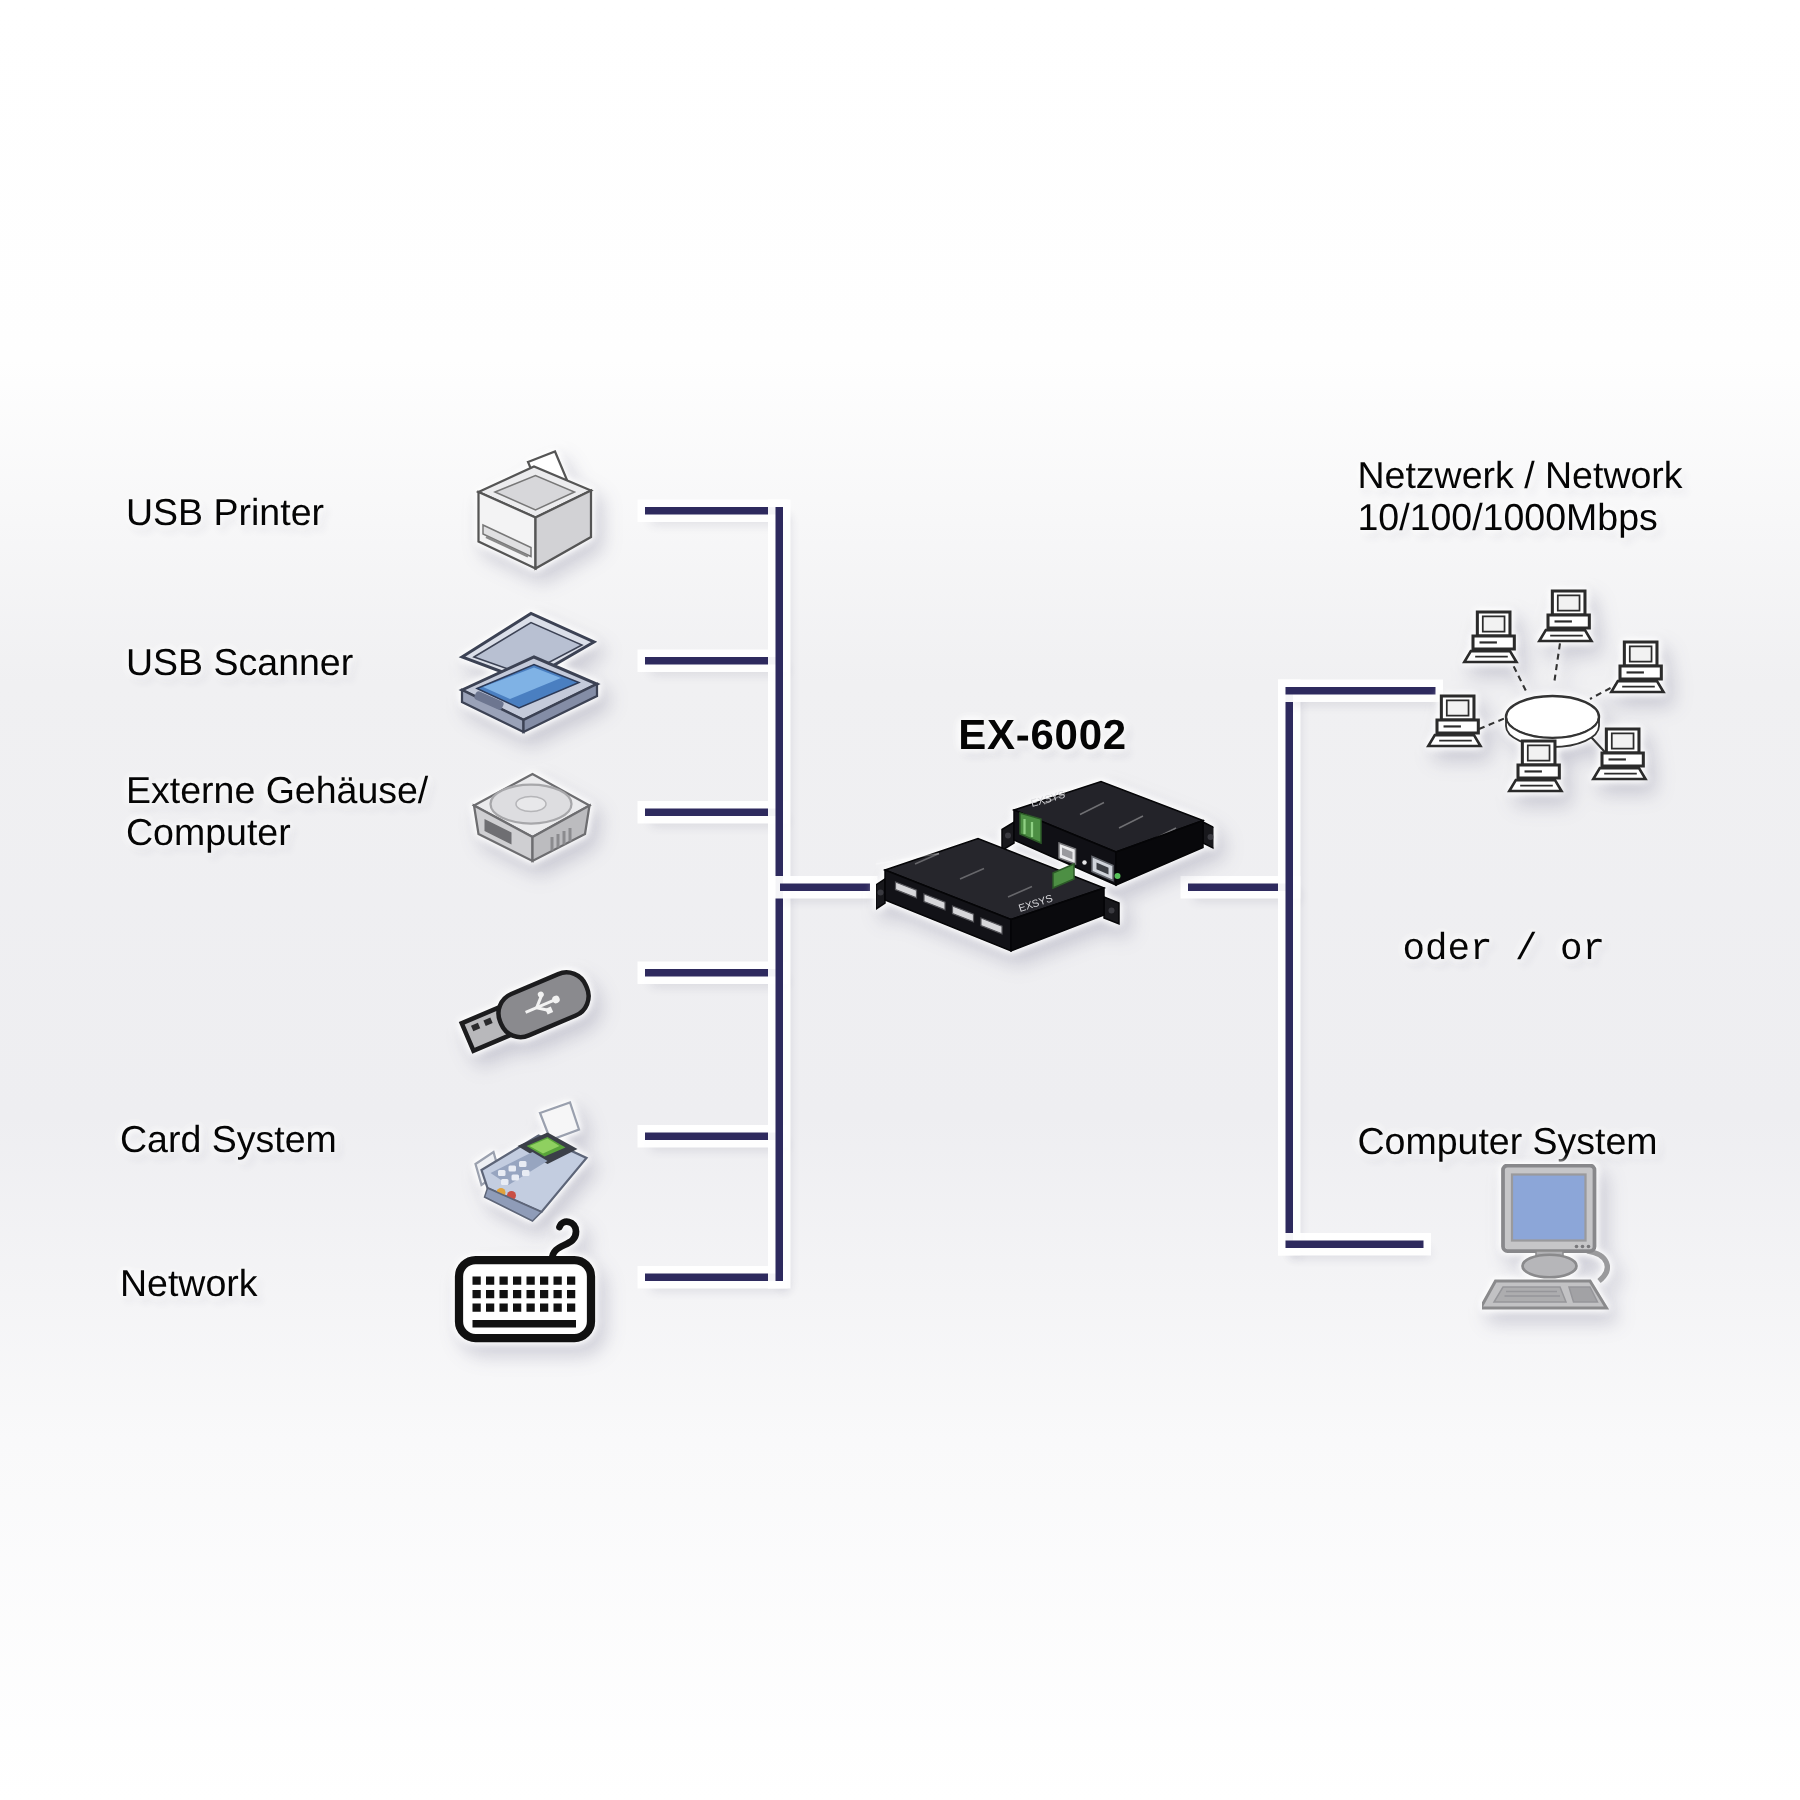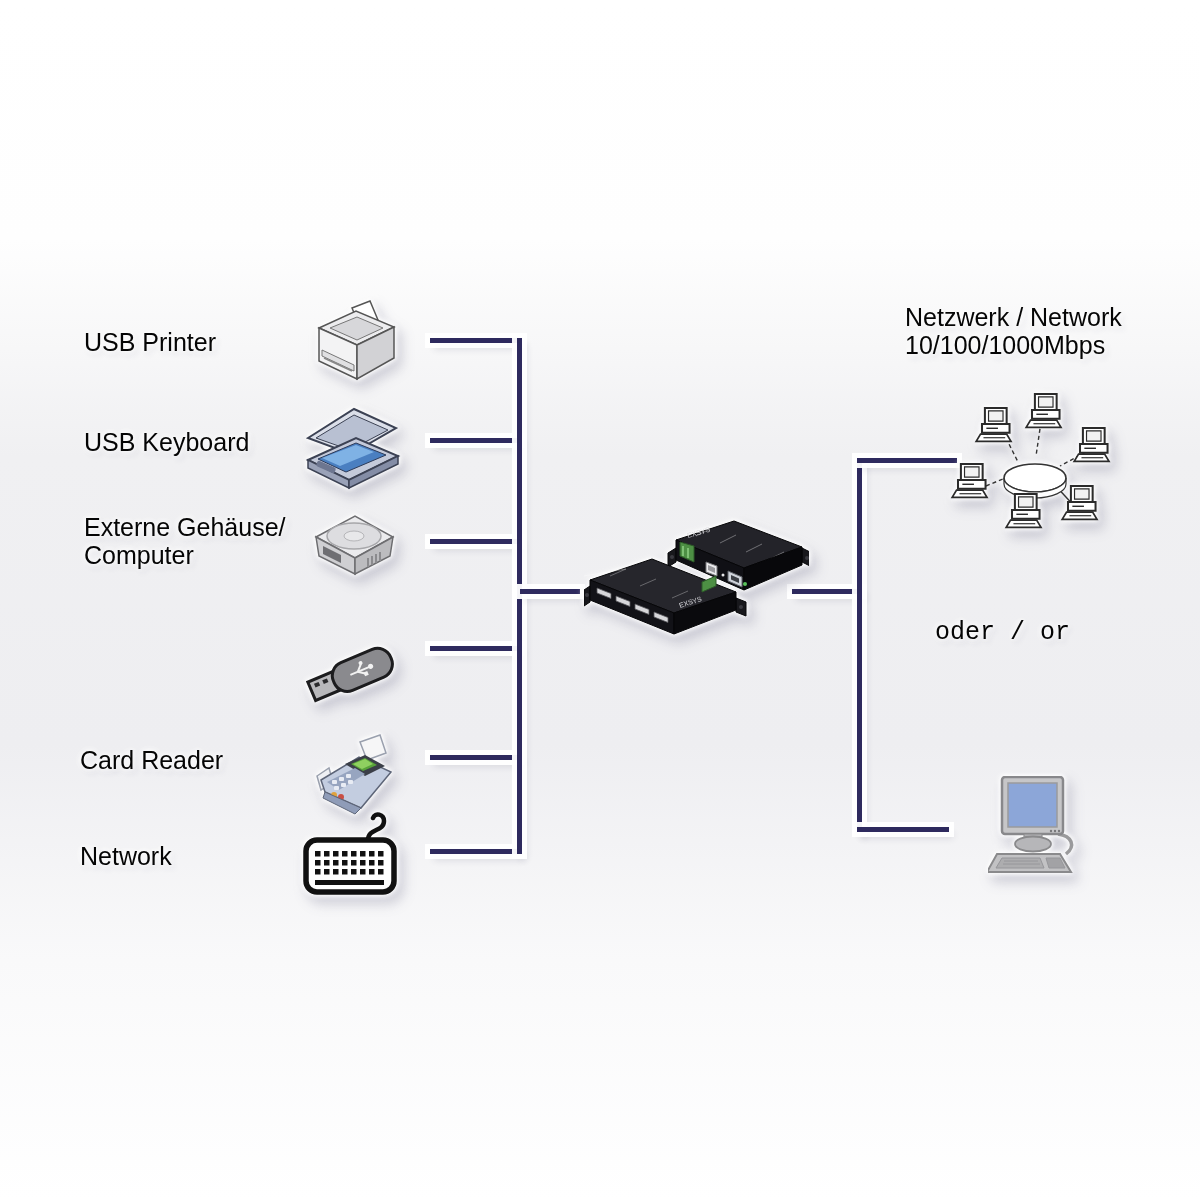--- a/index.html
+++ b/index.html
@@ -31,24 +31,24 @@
     position:absolute;
     filter:drop-shadow(0 0 2.5px #fff) drop-shadow(0 0 2.5px #fff) drop-shadow(5px 7px 6px rgba(50,50,90,.20));
   }
 </style>
 </head>
 <body>
 
 <div class="stage">
 
   <div class="lbl" style="left:84px; top:328px;">USB Printer</div>
-  <div class="lbl" style="left:84px; top:428px;">USB Keyboard</div>
+  <div class="lbl" style="left:84px; top:428px;">USB Scanner</div>
   <div class="lbl" style="left:84px; top:513px;">Externe Gehäuse/
 Computer</div>
-  <div class="lbl" style="left:80px; top:746px;">Card Reader</div>
+  <div class="lbl" style="left:80px; top:746px;">Card System</div>
   <div class="lbl" style="left:80px; top:842px;">Network</div>
 
   <svg class="icon" style="left:306px; top:298px;" width="96" height="88" viewBox="0 0 96 88">
     <polygon points="46,10 64,3 72,22 54,29" fill="#ffffff" stroke="#555" stroke-width="1.5"></polygon>
     <polygon points="13,30 50,13 88,29 51,47" fill="#ececee" stroke="#555" stroke-width="1.5"></polygon>
     <polygon points="24,30 51,19 77,30 51,42" fill="#d7d7da" stroke="#777" stroke-width="1"></polygon>
     <polygon points="13,30 13,63 51,81 51,47" fill="#f3f3f4" stroke="#555" stroke-width="1.5"></polygon>
     <polygon points="51,47 88,29 88,60 51,81" fill="#d2d2d5" stroke="#555" stroke-width="1.5"></polygon>
     <polygon points="16,52 48,67 48,73 16,58" fill="#e0e0e2" stroke="#777" stroke-width="1"></polygon>
     <line x1="18" y1="60" x2="46" y2="73" stroke="#888" stroke-width="1.5"></line>
@@ -157,20 +157,21 @@
   <div class="line h" style="left:430px; top:755px; width:90px;"></div>
   <div class="line h" style="left:430px; top:849px; width:90px;"></div>
   <div class="line v" style="left:517px; top:338px; height:516px;"></div>
   <div class="line h" style="left:520px; top:589px; width:60px;"></div>
 
   <div class="line h" style="left:792px; top:589px; width:70px;"></div>
   <div class="line v" style="left:857px; top:458px; height:374px;"></div>
   <div class="line h" style="left:857px; top:458px; width:100px;"></div>
   <div class="line h" style="left:857px; top:827px; width:92px;"></div>
 
+  <div class="device-title" style="left:585px; top:474px; width:220px; text-align:center;">EX-6002</div>
 
   <svg class="icon" style="left:584px; top:512px;" width="225" height="145" viewBox="0 0 225 145">
 
     <polygon points="84,41 92,36 92,50 84,55" fill="#18181c" stroke="#060608" stroke-width="1"></polygon>
     <circle cx="88" cy="45" r="2" fill="#3a3a40"></circle>
     <polygon points="218,36 228,41 228,55 218,50" fill="#18181c" stroke="#060608" stroke-width="1"></polygon>
     <circle cx="223" cy="46" r="2" fill="#3a3a40"></circle>
     <polygon points="92,28 150,9 218,35 160,56" fill="#232329" stroke="#050507" stroke-width="1"></polygon>
     <g stroke="rgba(255,255,255,0.35)" stroke-width="1">
       <line x1="112" y1="24" x2="126" y2="17"></line>
@@ -241,20 +242,21 @@
     <use href="#pc" transform="translate(84,8) scale(1.45)"></use>
     <use href="#pc" transform="translate(34,22) scale(1.45)"></use>
     <use href="#pc" transform="translate(132,42) scale(1.45)"></use>
     <use href="#pc" transform="translate(10,78) scale(1.45)"></use>
     <use href="#pc" transform="translate(120,100) scale(1.45)"></use>
     <use href="#pc" transform="translate(64,108) scale(1.45)"></use>
   </svg>
 
   <div class="lbl center" style="left:935px; top:619px; width:200px;font-family:Liberation Mono, monospace;">oder / or</div>
 
+  <div class="lbl center" style="left:905px; top:747px; width:260px;">Computer System</div>
 
   <svg class="icon" style="left:988px; top:776px;" width="98" height="100" viewBox="0 0 98 100">
     <path d="M70,58 c14,2 18,12 8,20" fill="none" stroke="#9a9a9c" stroke-width="3.5"></path>
     <rect x="14" y="1" width="61" height="57" rx="3" fill="#c6c6c8" stroke="#88888b" stroke-width="2.5"></rect>
     <rect x="20" y="7" width="49" height="44" fill="#8ca6d8" stroke="#9a9a9c" stroke-width="1.5"></rect>
     <circle cx="63" cy="55" r="1.2" fill="#77777a"></circle>
       <circle cx="67" cy="55" r="1.2" fill="#77777a"></circle>
       <circle cx="71" cy="55" r="1.2" fill="#77777a"></circle>
     <rect x="36" y="58" width="18" height="6" fill="#b0b0b3" stroke="#8a8a8c" stroke-width="1"></rect>
     <ellipse cx="45" cy="68" rx="18" ry="7.5" fill="#b6b6b9" stroke="#8a8a8c" stroke-width="1.8"></ellipse>

